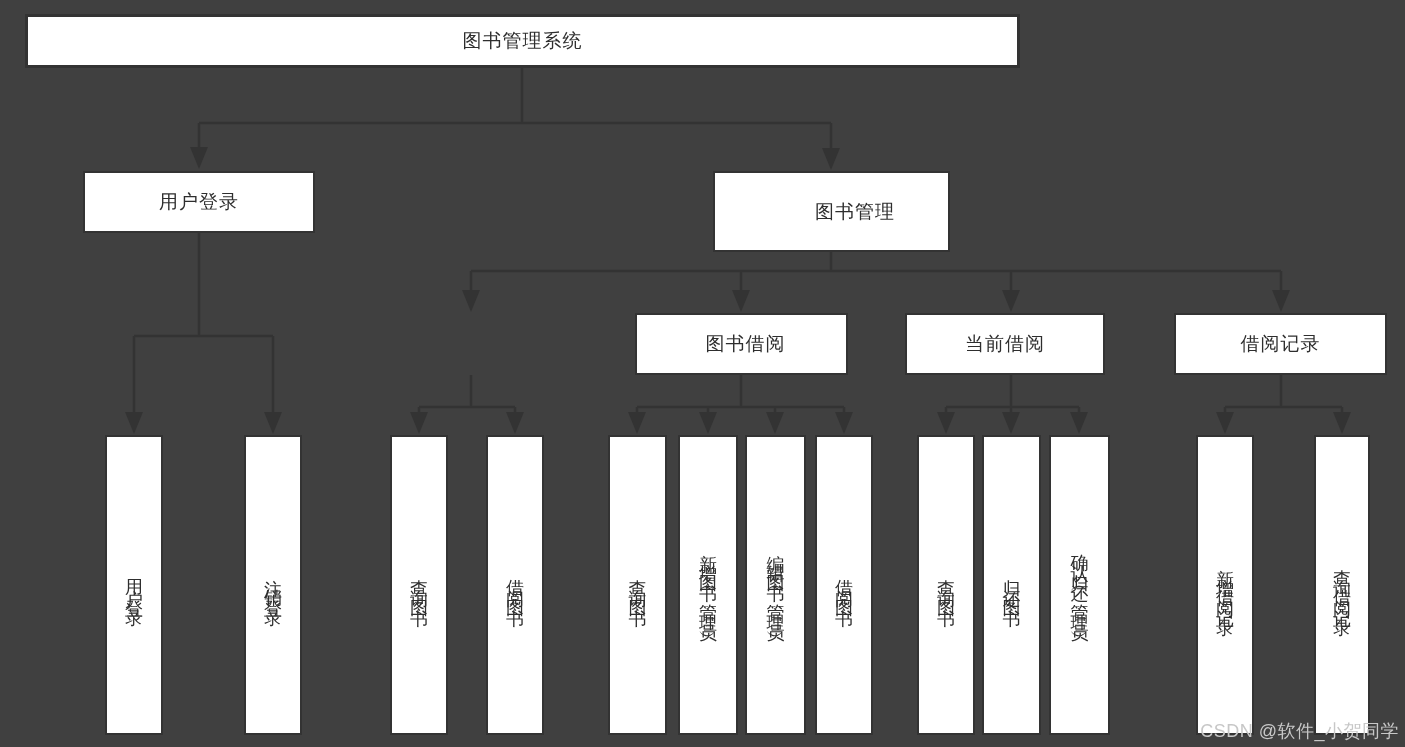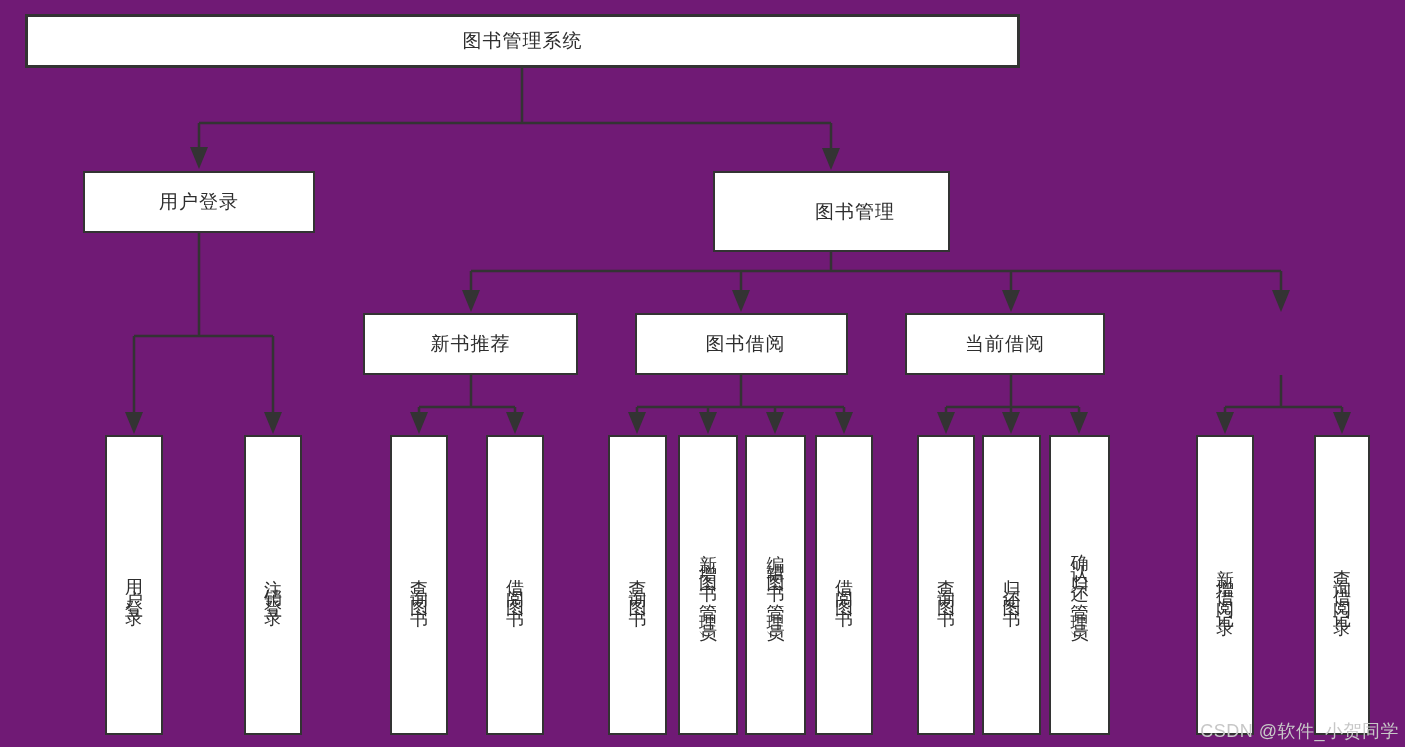--- a/index.html
+++ b/index.html
@@ -5,21 +5,21 @@
   * { margin: 0; padding: 0; box-sizing: border-box; }
   html, body { background: #ffffff; }
   body {
     font-family: "Liberation Sans", "DejaVu Sans", sans-serif;
     color: #2e2e2e;
   }
   .canvas {
     position: relative;
     width: 1405px;
     height: 747px;
-    background: #701a75;
+    background: #404040;
     overflow: hidden;
     text-decoration: underline;
   }
   svg.connectors {
     position: absolute;
     left: 0; top: 0;
     width: 1405px; height: 747px;
     z-index: 1;
   }
   .box {
@@ -146,29 +146,29 @@
     <span class="lbl">图书管理系统</span>
   </div>
 
   <div class="box n-l2-0">
     <span class="lbl">用户登录</span>
   </div>
   <div class="box n-l2-1">
     <span class="lbl">图书管理</span>
   </div>
 
-  <div class="box n-l3-0">
-    <span class="lbl">新书推荐</span>
-  </div>
   <div class="box n-l3-1">
     <span class="lbl">图书借阅</span>
   </div>
   <div class="box n-l3-2">
     <span class="lbl">当前借阅</span>
   </div>
+  <div class="box n-l3-3">
+    <span class="lbl">借阅记录</span>
+  </div>
 
   <div class="box leaf n-g1-0">
     <span class="lbl">用户登录</span>
   </div>
   <div class="box leaf n-g1-1">
     <span class="lbl">注销登录</span>
   </div>
 
   <div class="box leaf n-g2-0">
     <span class="lbl">查询图书</span>

